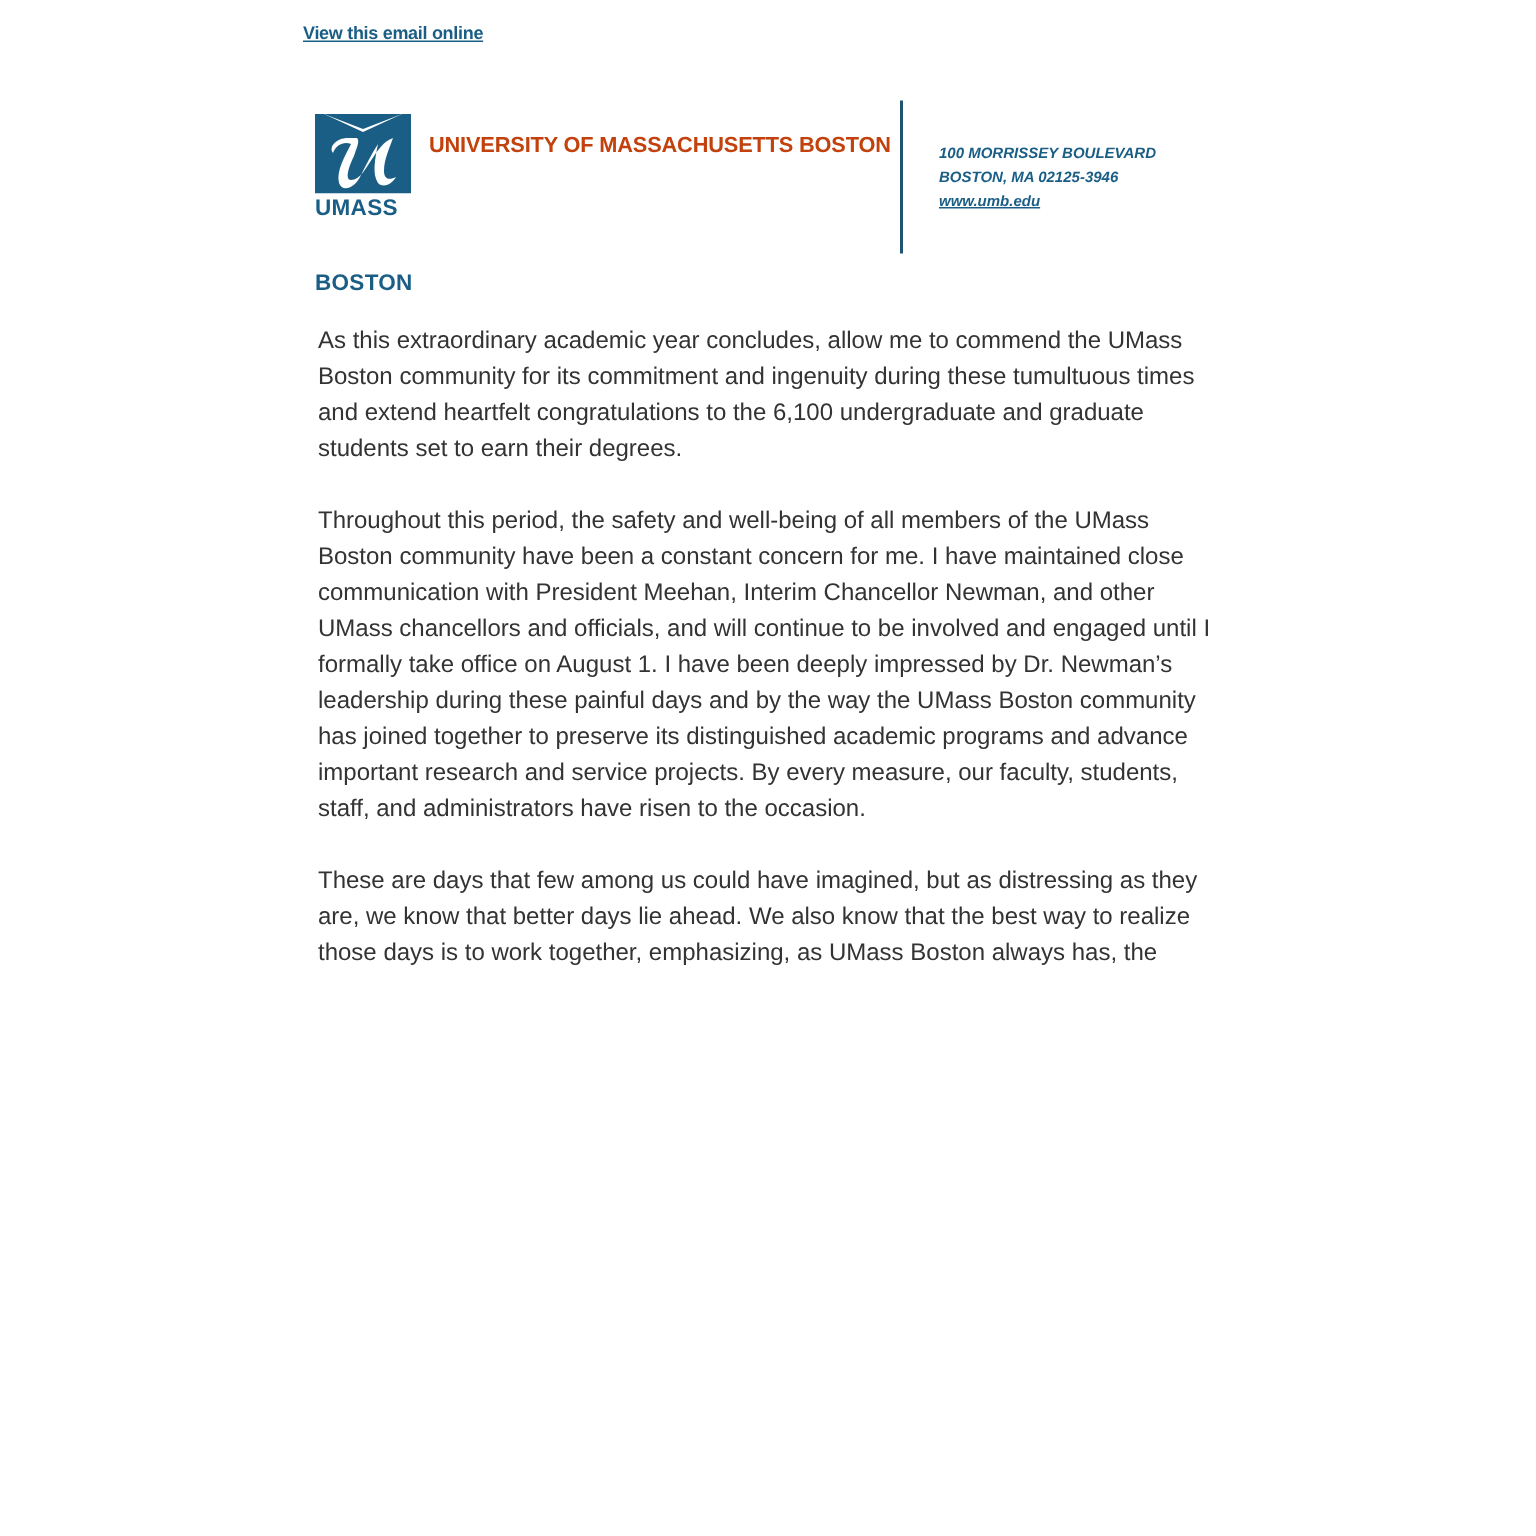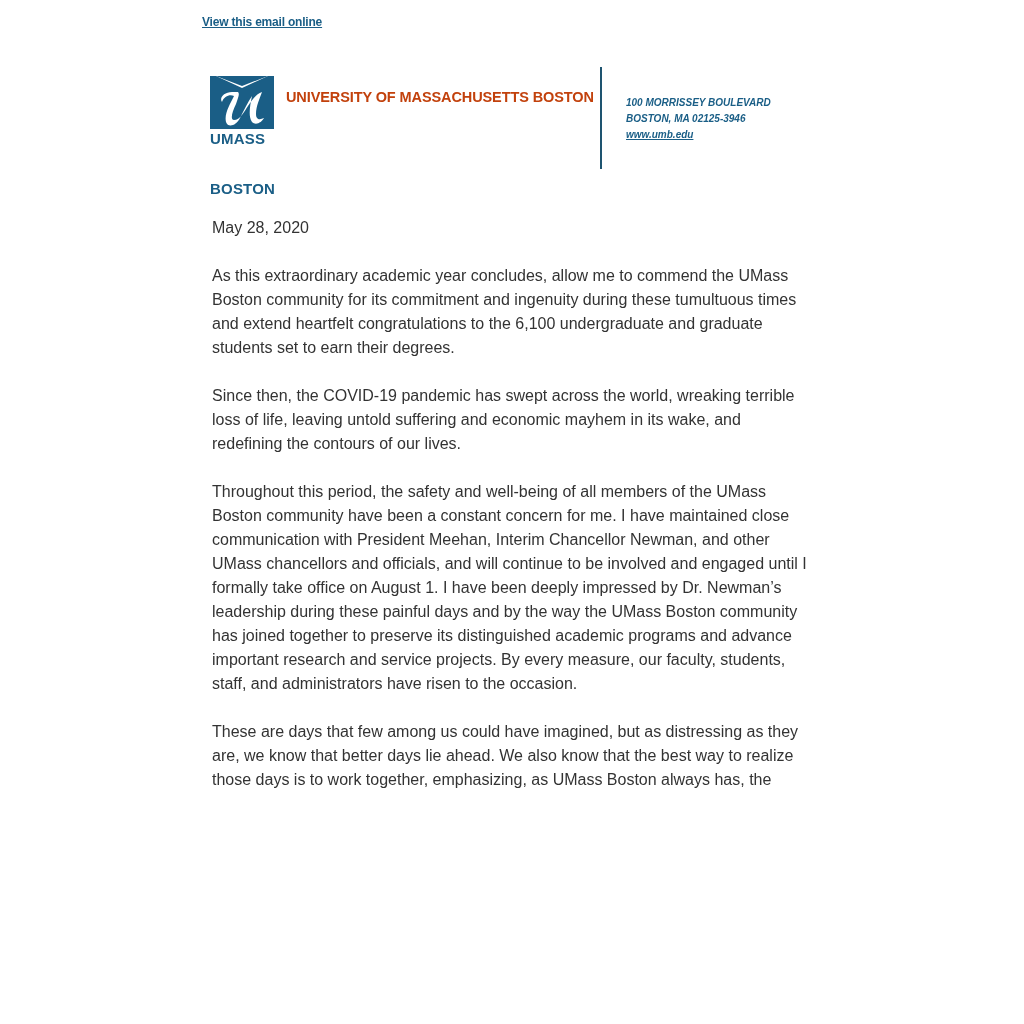--- a/index.html
+++ b/index.html
@@ -125,18 +125,16 @@
   <div class="univ-name">UNIVERSITY OF MASSACHUSETTS BOSTON</div>
   <div class="divider"></div>
   <div class="address">
     <span class="line">100 MORRISSEY BOULEVARD</span>
     <span class="line">BOSTON, MA 02125-3946</span>
     <a class="url">www.umb.edu</a>
   </div>
 </div>
 
 <div class="content">
-  <p>May 28, 2020</p>
   <p>As this extraordinary academic year concludes, allow me to commend the UMass Boston community for its commitment and ingenuity during these tumultuous times and extend heartfelt congratulations to the 6,100 undergraduate and graduate students set to earn their degrees.</p>
-  <p>Since then, the COVID-19 pandemic has swept across the world, wreaking terrible loss of life, leaving untold suffering and economic mayhem in its wake, and redefining the contours of our lives.</p>
   <p>Throughout this period, the safety and well-being of all members of the UMass Boston community have been a constant concern for me. I have maintained close communication with President Meehan, Interim Chancellor Newman, and other UMass chancellors and officials, and will continue to be involved and engaged until I formally take office on August 1. I have been deeply impressed by Dr. Newman’s leadership during these painful days and by the way the UMass Boston community has joined together to preserve its distinguished academic programs and advance important research and service projects. By every measure, our faculty, students, staff, and administrators have risen to the occasion.</p>
   <p>These are days that few among us could have imagined, but as distressing as they are, we know that better days lie ahead. We also know that the best way to realize those days is to work together, emphasizing, as UMass Boston always has, the</p>
 </div>
 
 </body></html>

